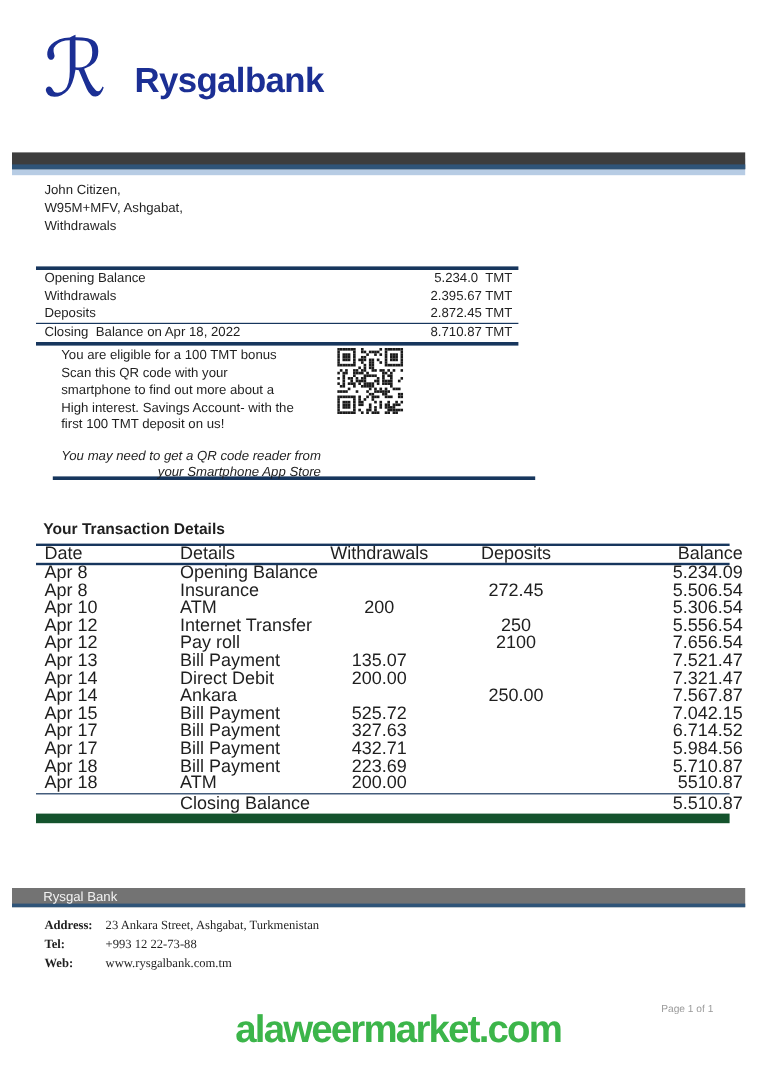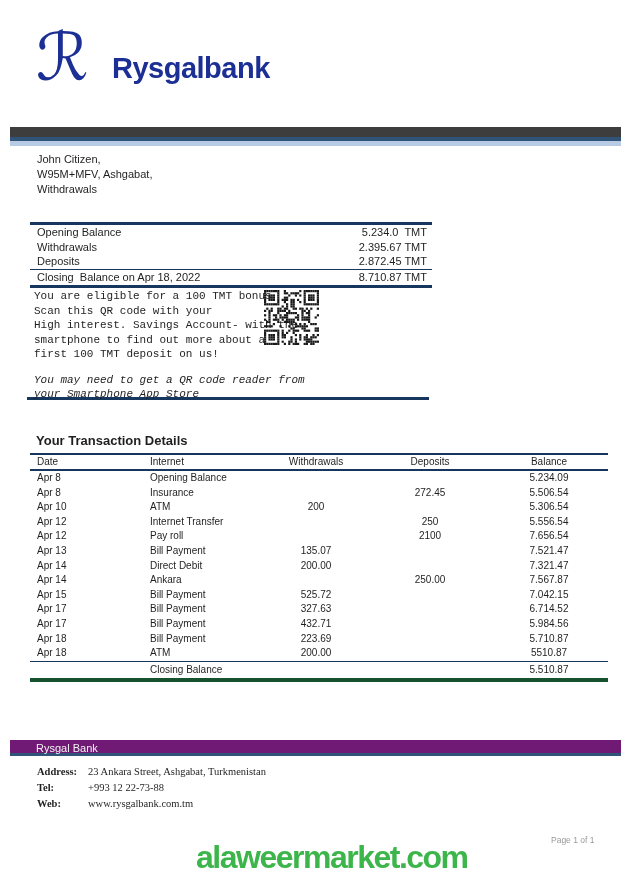--- a/index.html
+++ b/index.html
@@ -21,42 +21,42 @@
 
   
   .summary{position:absolute;left:30px;top:222px;width:402px;
            border-top:3px solid #17365d;border-bottom:3px solid #17365d;font-size:11px;}
   .summary-row{display:flex;justify-content:space-between;height:14.5px;line-height:14.5px;
                padding:0 5px 0 7px;}
   .summary-row.closing{border-top:1.5px solid #17365d;height:15px;line-height:15px;gap:24px;}
   .summary-val{white-space:pre;}
 
   
-  .promo{position:absolute;left:27px;top:287px;width:402px;height:110px;
-         border-bottom:3px solid #17365d;font-size:11px;font-family:Liberation Mono, monospace;}
+  .promo{position:absolute;left:44px;top:287px;width:402px;height:110px;
+         border-bottom:3px solid #17365d;font-size:11px;}
   .promo-lines{position:absolute;left:7px;top:2px;line-height:14.6px;}
-  .promo-note{position:absolute;left:7px;top:86px;line-height:14px;font-style:italic;}
+  .promo-note{position:absolute;left:7px;top:86px;line-height:14px;font-style:italic;text-align:right;}
   .qr{position:absolute;left:237px;top:3px;width:55px;height:55px;}
 
   
   .tx-title{position:absolute;left:36px;top:433px;font-size:13px;font-weight:700;text-align:right;}
-  .tx-table{position:absolute;left:30px;top:453px;width:578px;font-size:10px;}
+  .tx-table{position:absolute;left:30px;top:453px;width:578px;font-size:15px;}
   .tx-header{position:relative;height:14px;line-height:14px;
              border-top:2.5px solid #17365d;border-bottom:2.5px solid #17365d;}
   .tx-row{position:relative;height:14.6px;line-height:14.6px;}
   .tx-closing{position:relative;height:16px;line-height:16px;
-              border-top:1.5px solid #17365d;border-bottom:4px solid #14532d;}
+              border-top:1.5px solid #17365d;border-bottom:8px solid #14532d;}
   .c-date{position:absolute;left:7px;width:100px;text-align:left;}
   .c-details{position:absolute;left:120px;width:130px;text-align:left;}
   .c-wd{position:absolute;left:236px;width:100px;text-align:center;}
   .c-dep{position:absolute;left:350px;width:100px;text-align:center;}
-  .c-bal{position:absolute;left:469px;width:100px;text-align:center;}
-
-  
-  .footer-bar{position:absolute;left:10px;top:740px;width:611px;height:16px;background:#701a75;
+  .c-bal{position:absolute;left:489px;width:100px;text-align:right;}
+
+  
+  .footer-bar{position:absolute;left:10px;top:740px;width:611px;height:16px;background:#737373;
               border-bottom:3px solid #2f5478;color:#f2f2f2;font-size:11px;line-height:16px;
               padding-left:26px;box-sizing:border-box;}
   .contacts{position:absolute;left:37px;top:764px;font-size:10.5px;font-family:Liberation Serif, serif;}
   .contact-row{display:flex;height:16px;line-height:16px;}
   .contact-label{width:51px;font-weight:700;}
 
   .page-label{position:absolute;left:551px;top:835px;font-size:8.5px;color:#9a9a9a;}
   .watermark{position:absolute;left:196px;top:839px;font-size:32px;font-weight:700;
              letter-spacing:-1.5px;color:#3cb54a;white-space:nowrap;}
 </style>
@@ -94,22 +94,22 @@
     <div class="summary-row closing">
       <span class="summary-val">Closing  Balance on Apr 18, 2022</span>
       <span class="summary-val">8.710.87 TMT</span>
     </div>
   </div>
 
   <div class="promo">
     <div class="promo-lines" id="promo-lines">
         <div class="">You are eligible for a 100 TMT bonus</div>
         <div class="">Scan this QR code with your</div>
+        <div class="">smartphone to find out more about a</div>
         <div class="">High interest. Savings Account- with the</div>
-        <div class="">smartphone to find out more about a</div>
         <div class="">first 100 TMT deposit on us!</div>
       </div>
     <div class="promo-note">
       <div>You may need to get a QR code reader from</div>
       <div>your Smartphone App Store</div>
     </div>
     <svg class="qr" id="qr-svg" viewBox="0 0 25 25">
         <rect x="0" y="0" width="1" height="1" fill="#1a1a1a"></rect>
         <rect x="1" y="0" width="1" height="1" fill="#1a1a1a"></rect>
         <rect x="2" y="0" width="1" height="1" fill="#1a1a1a"></rect>
@@ -403,21 +403,21 @@
         <rect x="21" y="24" width="1" height="1" fill="#1a1a1a"></rect>
         <rect x="22" y="24" width="1" height="1" fill="#1a1a1a"></rect>
       </svg>
   </div>
 
   <div class="tx-title">Your Transaction Details</div>
 
   <div class="tx-table">
     <div class="tx-header">
       <span class="c-date">Date</span>
-      <span class="c-details">Internet</span>
+      <span class="c-details">Details</span>
       <span class="c-wd">Withdrawals</span>
       <span class="c-dep">Deposits</span>
       <span class="c-bal">Balance</span>
     </div>
     <div id="tx-rows">
         <div class="tx-row">
           <span class="c-date">Apr 8</span>
           <span class="c-details">Opening Balance</span>
           <span class="c-wd"></span>
           <span class="c-dep"></span>

